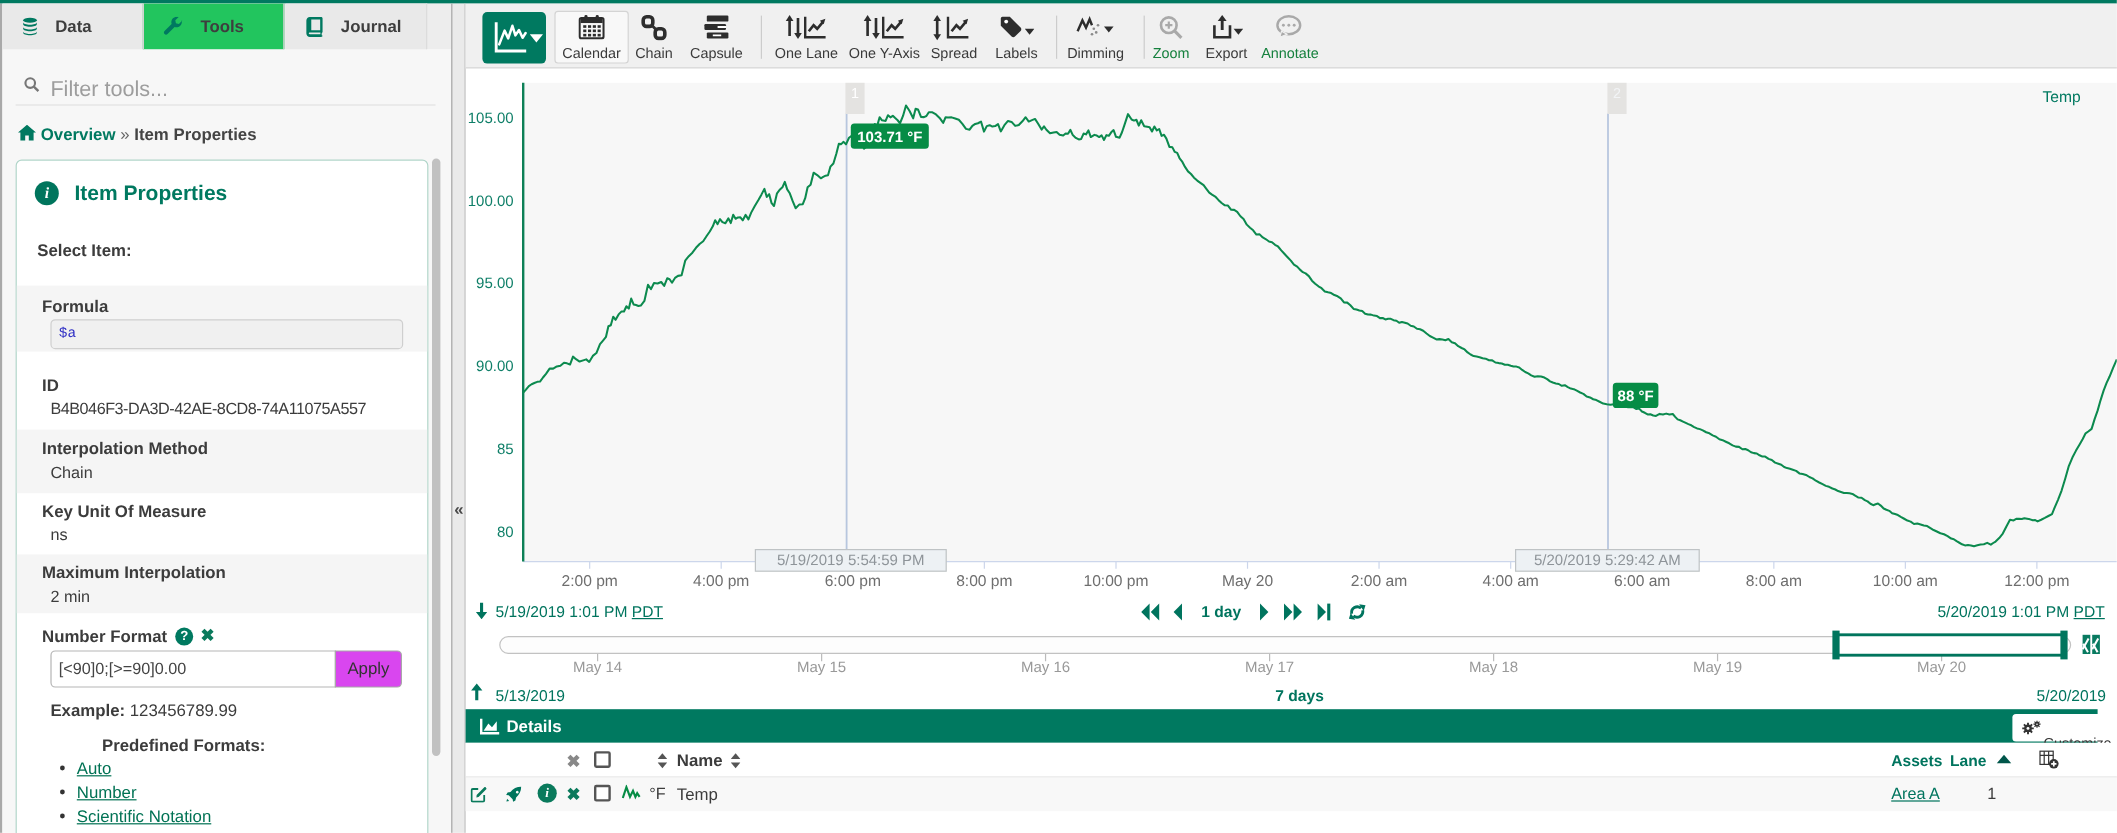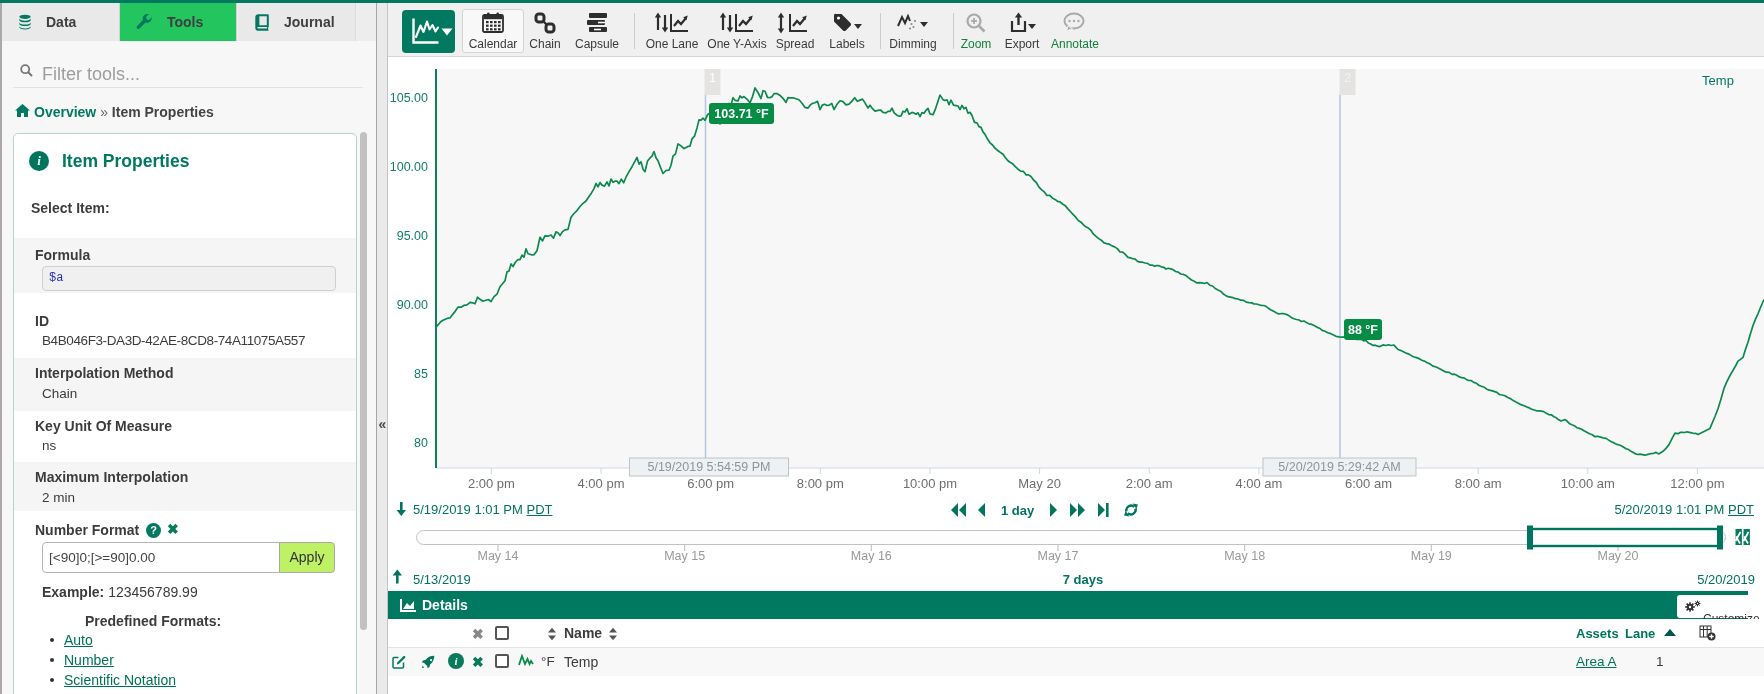--- a/index.html
+++ b/index.html
@@ -42,21 +42,21 @@
 
 
 #fmlarea { left:42px; top:266px; width:294px; height:25px; background:#f0f0f0;
   border:1px solid #cfcfcf; border-radius:4px; }
 #fmltext { left:49px; top:271px; font-family:"Liberation Mono",monospace; font-size:12px; color:#2d2dc4; }
 
 
 #nfinput { left:42px; top:542px; width:238px; height:31px; background:#fff;
   border:1px solid #b5b5b5; border-radius:4px 0 0 4px; }
 #nftext { left:49px; top:550px; font-size:13.5px; color:#444; }
-#nfapply { left:279px; top:542px; width:56px; height:31px; background:#bef264;
+#nfapply { left:279px; top:542px; width:56px; height:31px; background:#d946ef;
   border:1px solid #a8a8a8; border-radius:0 4px 4px 0; text-align:center;
   font-size:14px; color:#333; line-height:29px; }
 .bullet { position:absolute; width:4px; height:4px; border-radius:50%; background:#333; left:50px;}
 .blink { position:absolute; left:64px; font-size:14px; color:#007254; text-decoration:underline; }
 
 
 #sbthumb { left:360px; top:132px; width:7px; height:498px; background:#c1c1c1; border-radius:4px; }
 #divider { left:376px; top:3px; width:12px; height:691px; background:#eaeaea;
   border-left:1px solid #a6a6a6; border-right:1px solid #c5c5c5; }
 #collapse { left:377px; top:415px; width:11px; height:18px; color:#4a4a4a; font-size:14px;

